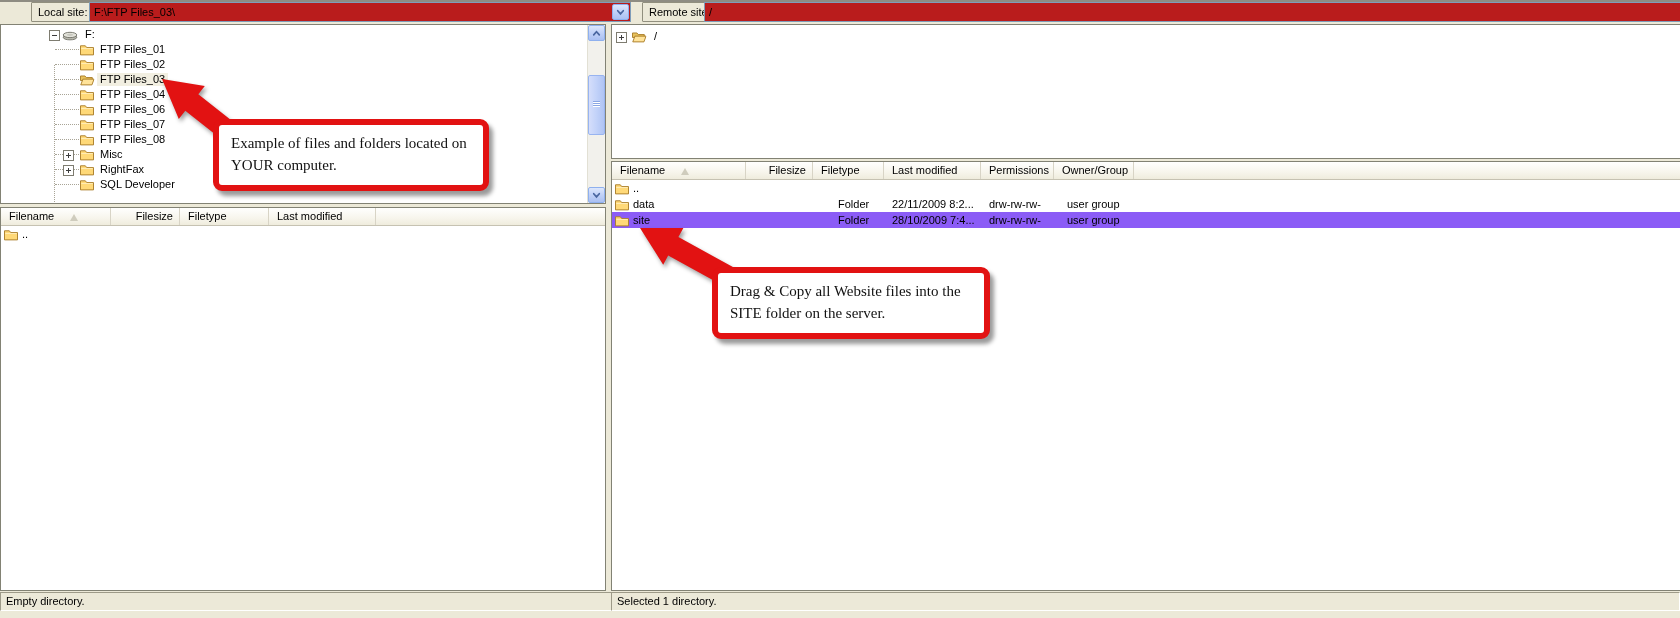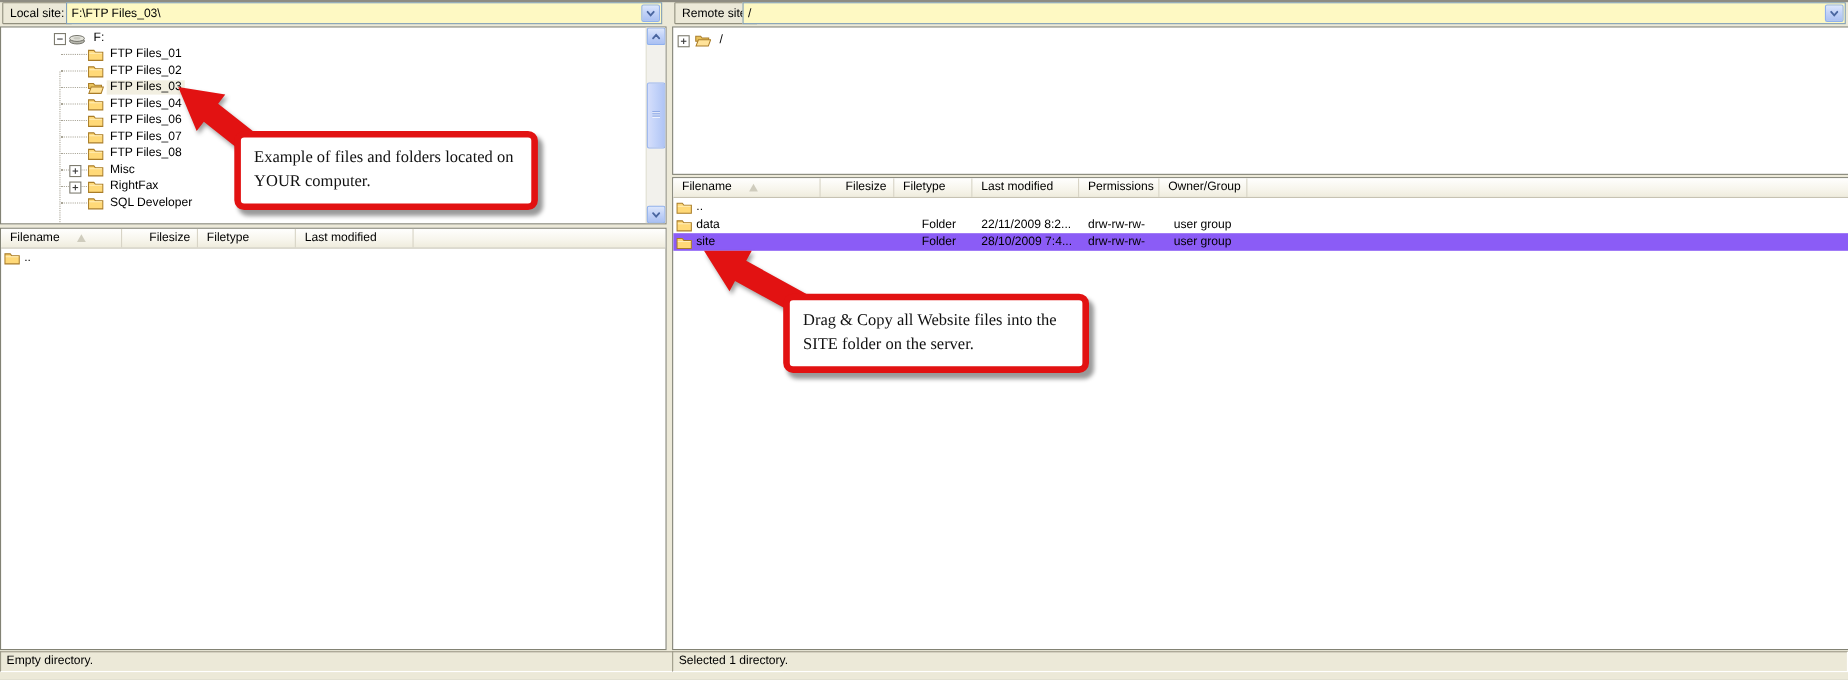--- a/index.html
+++ b/index.html
@@ -4,29 +4,29 @@
 <style>
   html,body{margin:0;padding:0;background:#d4d0c8;}
   .app{
     position:relative;width:1680px;height:618px;background:#ece9d8;
     font-family:"Liberation Sans","DejaVu Sans",sans-serif;font-size:11px;color:#000;
     overflow:hidden;
   }
   .top-edge{position:absolute;left:0;top:0;width:100%;height:2px;background:#8e8c82;}
 
   
-  .toolbar{position:absolute;top:2px;height:34px;}
+  .toolbar{position:absolute;top:2px;height:34px;margin-left:29px;}
   .tb-local{left:0;width:604px;}
   .tb-remote{left:611px;width:1069px;}
   .field-label{
     position:absolute;left:2px;top:0;height:18px;line-height:18px;padding:0 6px;
     background:#ece9d8;border:1px solid #918f7e;border-radius:1px;white-space:nowrap;
   }
   .combo{
-    position:absolute;top:0;height:18px;background:#fef9c3;border:1px solid #7f9db9;
+    position:absolute;top:0;height:18px;background:#b91c1c;border:1px solid #7f9db9;
   }
   .combo-local{left:60px;right:2px;}
   .combo-remote{left:64px;right:2px;}
   .combo-text{position:absolute;left:4px;top:0;line-height:18px;white-space:pre;}
   .combo-btn{
     position:absolute;right:1px;top:1px;width:17px;height:16px;border-radius:2px;
     background:linear-gradient(180deg,#dde7fc 0%,#c3d3f8 45%,#aac0f2 100%);
     border:1px solid #8fb0ee;box-sizing:border-box;
   }
   .chev{position:absolute;left:3px;top:4px;width:9px;height:7px;}

